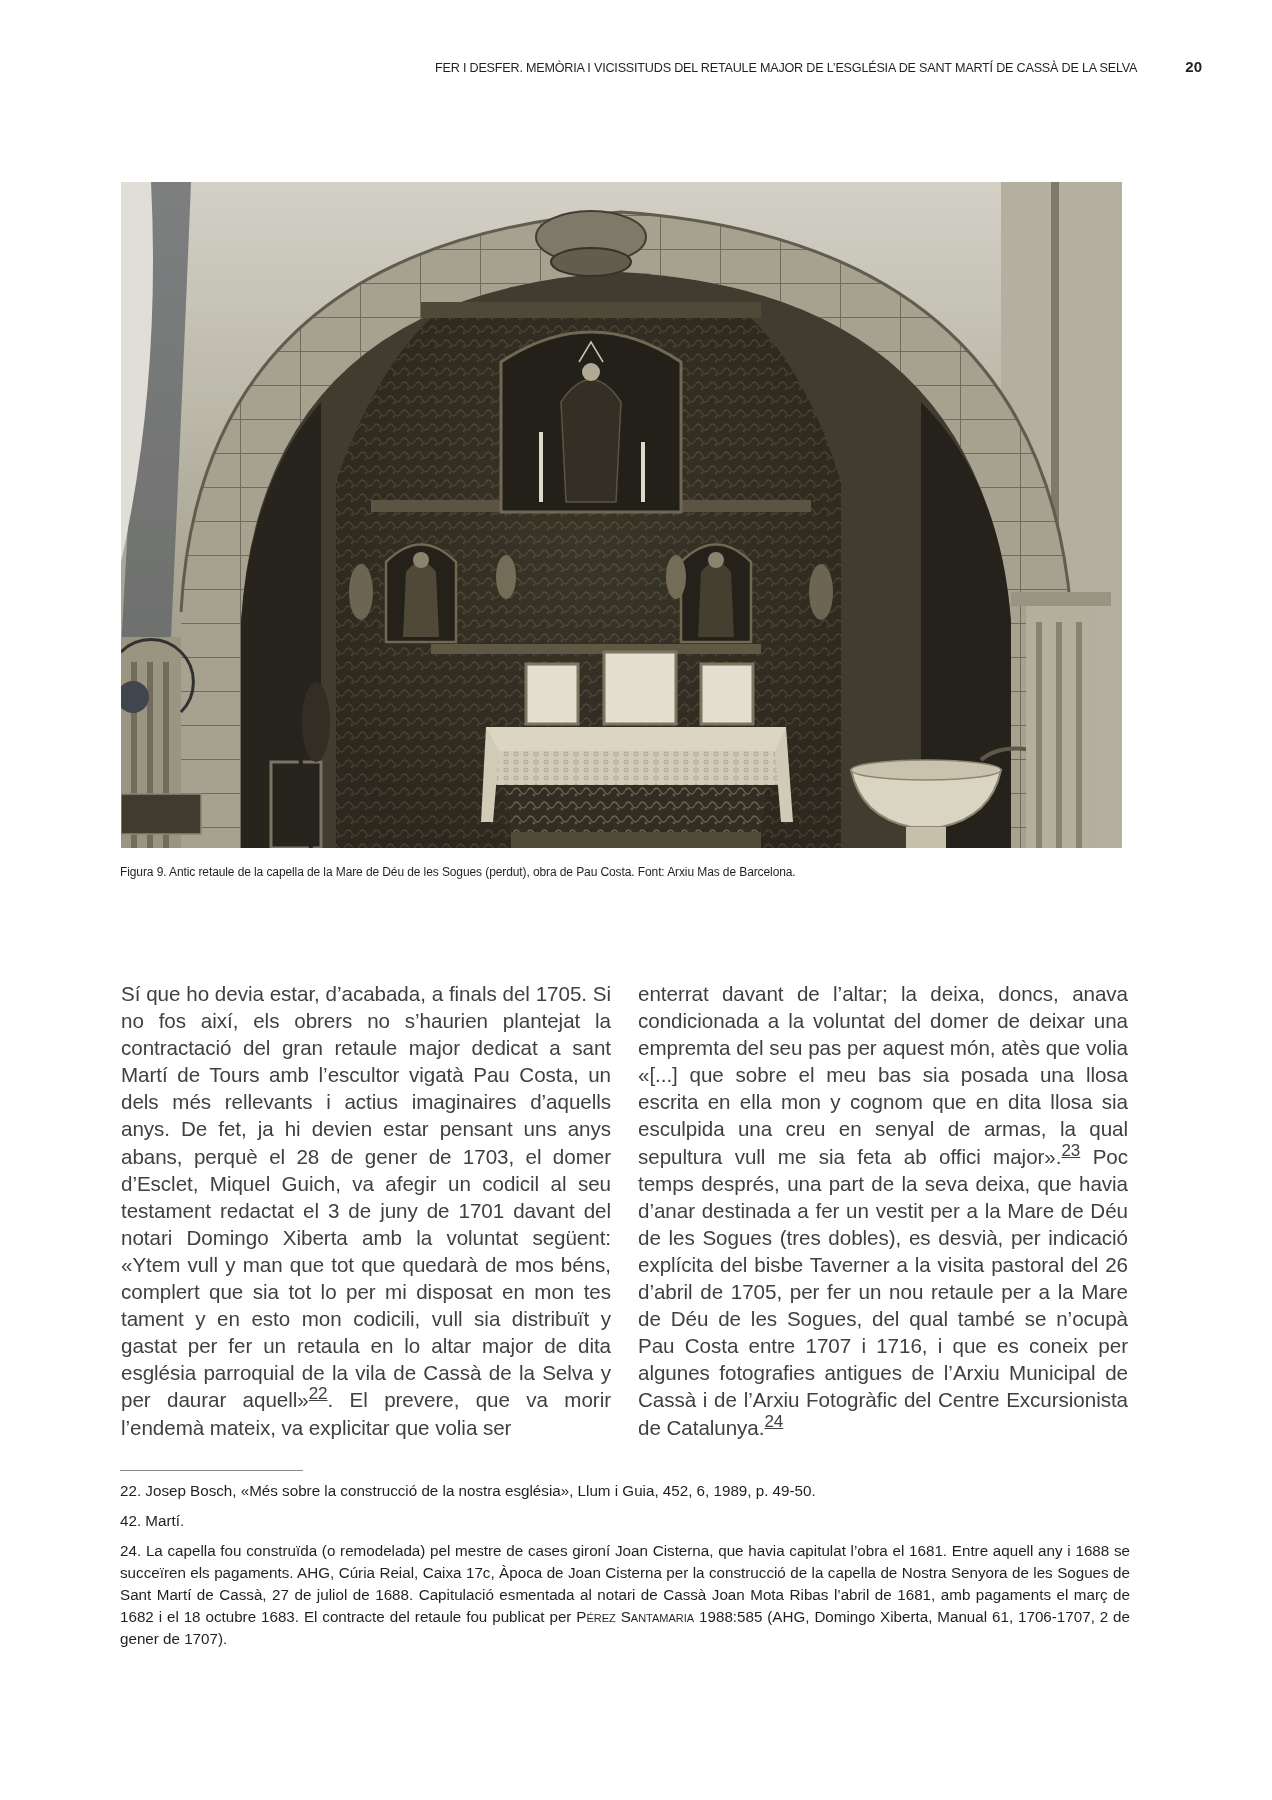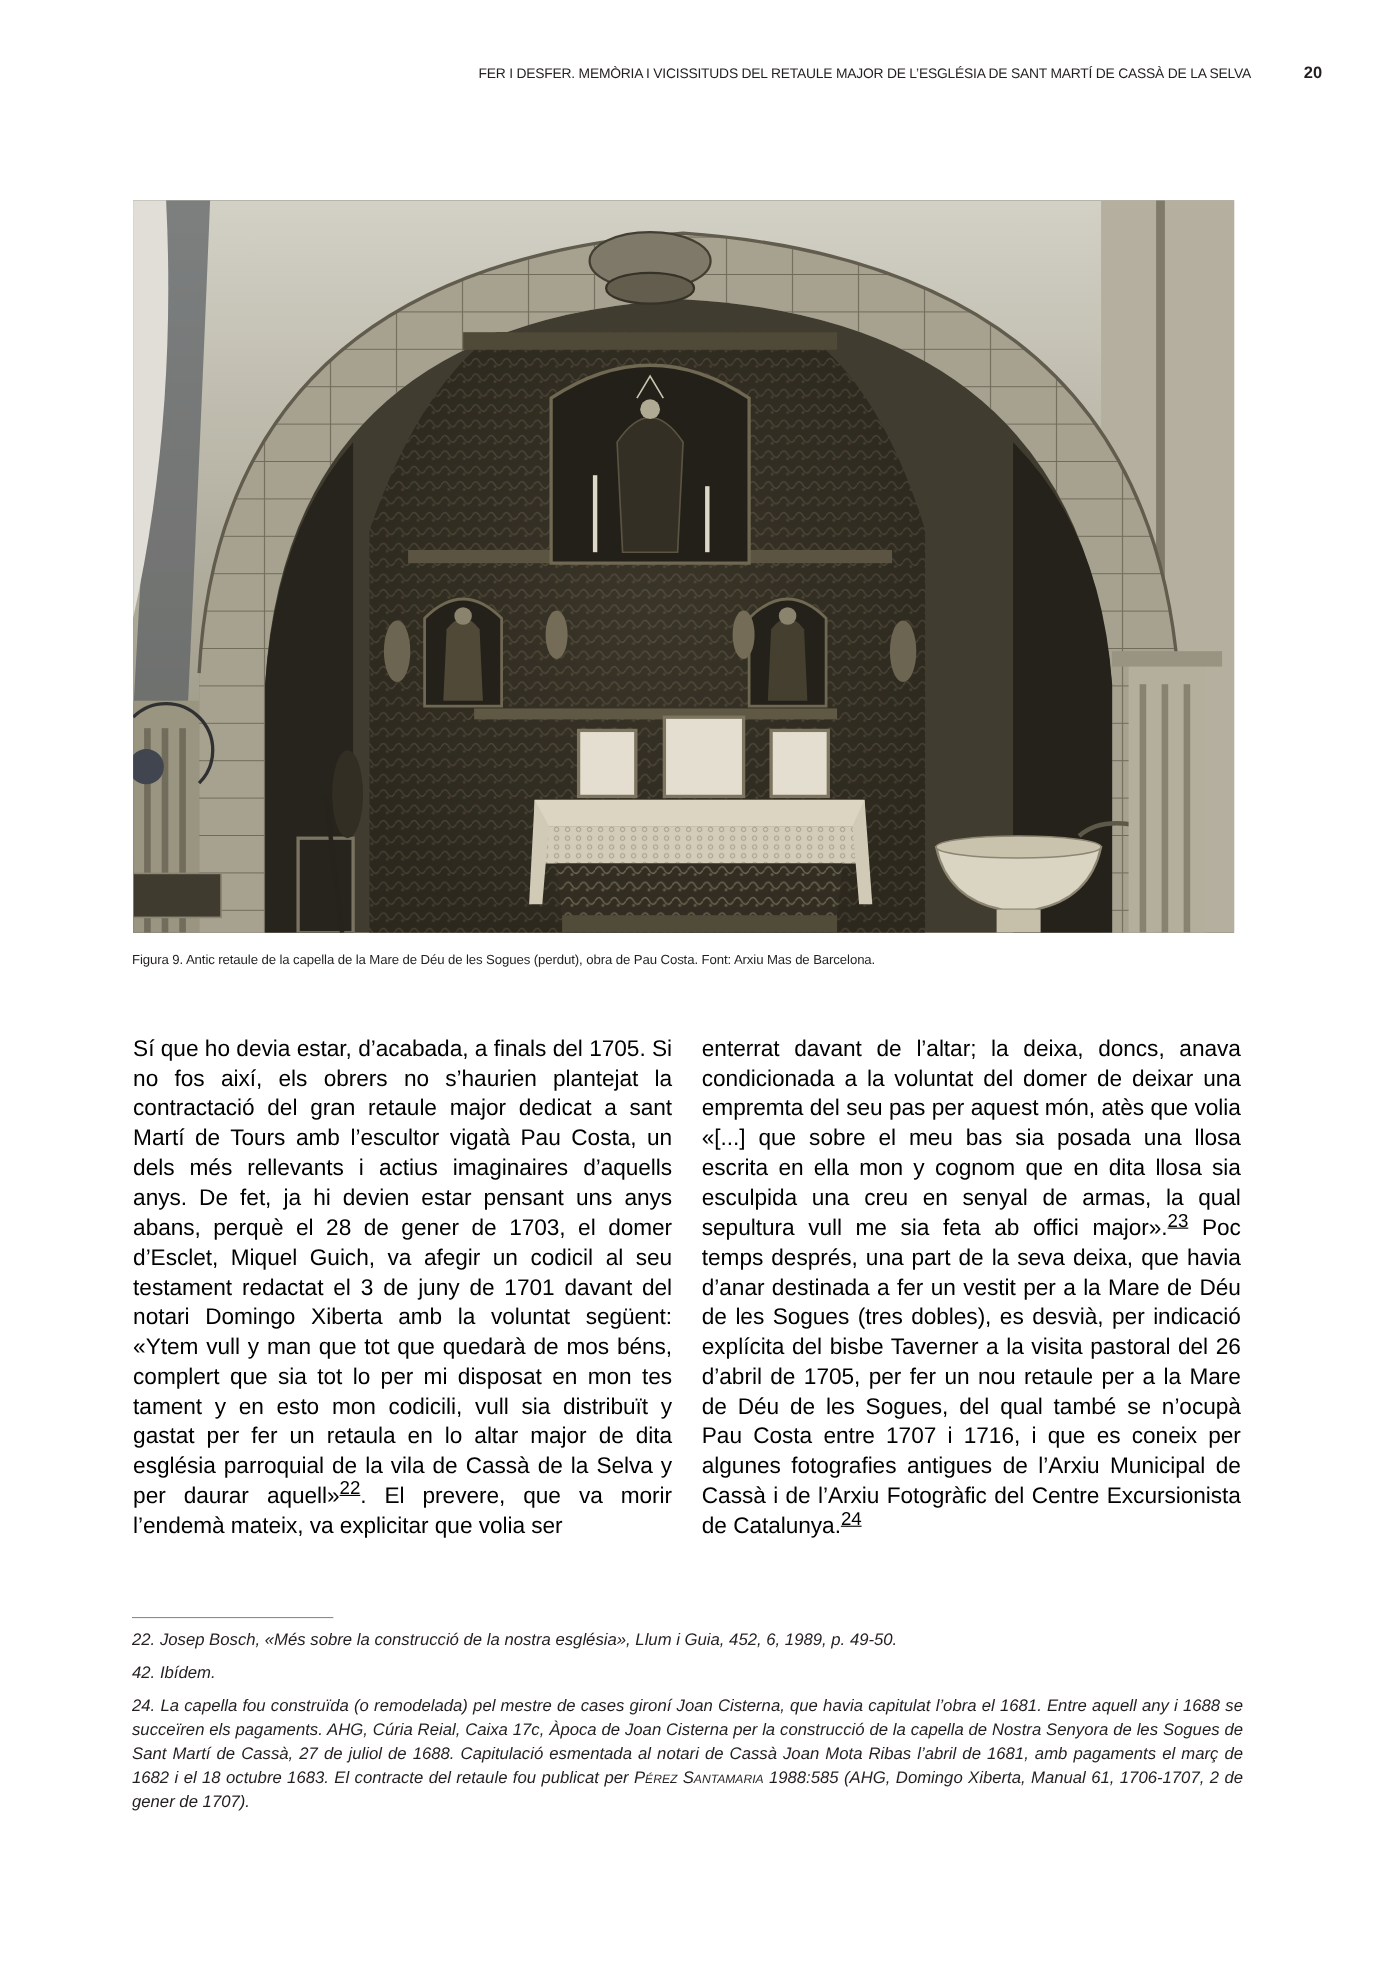--- a/index.html
+++ b/index.html
@@ -11,32 +11,32 @@
   .running-title { font-size: 12.6px; letter-spacing: -0.2px; color: #231f20; }
   .page-number { font-size: 15px; font-weight: bold; margin-left: 24px; color: #231f20; }
 
   .figure { position: absolute; left: 121px; top: 182px; width: 1001px; height: 666px;
     overflow: hidden; background: #8a8677; }
   .figure svg { display: block; width: 100%; height: 100%; }
 
   .caption { position: absolute; left: 120px; top: 861px; width: 1010px;
     font-size: 12px; line-height: 22.5px; color: #231f20; letter-spacing: -0.1px; }
 
-  .body-col { position: absolute; top: 940px; width: 490px; font-size: 20.6px;
-    line-height: 27.1px; text-align: justify; color: #000000; letter-spacing: -0.05px; }
+  .body-col { position: absolute; top: 980px; width: 490px; font-size: 20.6px;
+    line-height: 27.1px; text-align: justify; color: #404040; letter-spacing: -0.05px; }
   .col-left { left: 121px; }
   .col-right { left: 638px; }
   .body-col p { margin: 0; }
   sup { font-size: 17px; line-height: 0; vertical-align: 8px; text-decoration: underline; }
 
   .fn-rule { position: absolute; left: 120px; top: 1470px; width: 183px; height: 1px;
     background: #8c8c8c; }
   .footnotes { position: absolute; left: 120px; top: 1480px; width: 1010px;
     font-size: 15.2px; line-height: 22px; color: #231f20; text-align: justify; }
-  .footnote { margin: 0 0 8px 0; font-style: italic; }
+  .footnote { margin: 0 0 8px 0; }
   .smallcaps { font-variant: small-caps; margin-top: 44px; }
 </style>
 </head>
 <body>
 
 <div class="running-head">
   <span class="running-title">FER I DESFER. MEMÒRIA I VICISSITUDS DEL RETAULE MAJOR DE L’ESGLÉSIA DE SANT MARTÍ DE CASSÀ DE LA SELVA</span>
   <span class="page-number">20</span>
 </div>
 
@@ -166,16 +166,16 @@
 </div>
 
 <div class="fn-rule"></div>
 <div class="footnotes">
   <p class="footnote">
     <span>22.</span>
     <span>Josep Bosch, «Més sobre la construcció de la nostra església», Llum i Guia, 452, 6, 1989, p. 49-50.</span>
   </p>
   <p class="footnote">
     <span>42.</span>
-    <span>Ibídem.</span>
+    <span>Martí.</span>
   </p>
   <p class="footnote"><span>24.</span> <span>La capella fou construïda (o remodelada) pel mestre de cases gironí Joan Cisterna, que havia capitulat l’obra el 1681. Entre aquell any i 1688 se succeïren els pagaments. AHG, Cúria Reial, Caixa 17c, Àpoca de Joan Cisterna per la construcció de la capella de Nostra Senyora de les Sogues de Sant Martí de Cassà, 27 de juliol de 1688. Capitulació esmentada al notari de Cassà Joan Mota Ribas l’abril de 1681, amb pagaments el març de 1682 i el 18 octubre 1683. El contracte del retaule fou publicat per </span><span class="smallcaps">Pérez Santamaria</span><span> 1988:585 (AHG, Domingo Xiberta, Manual 61, 1706-1707, 2 de gener de 1707).</span></p>
 </div>
 
 </body></html>

